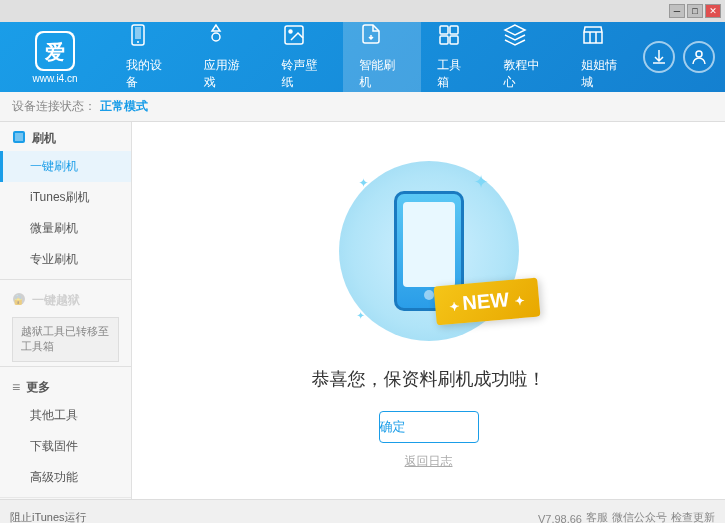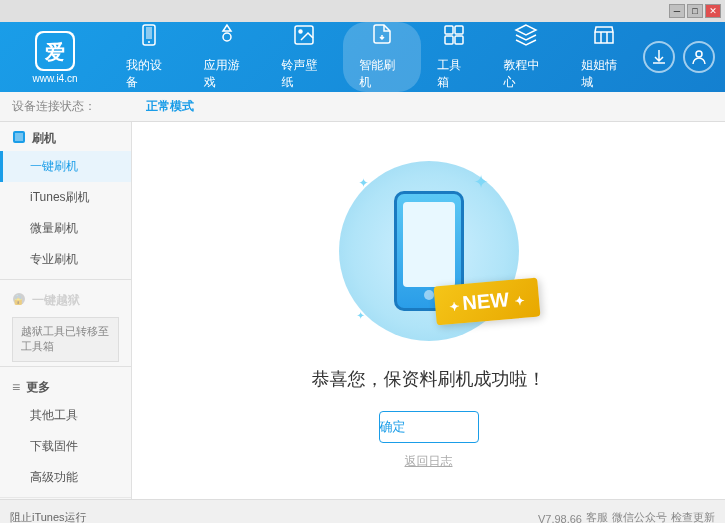--- a/index.html
+++ b/index.html
@@ -61,21 +61,21 @@
       display: flex;
       flex: 1;
       height: 100%;
       align-items: center;
       justify-content: center;
       gap: 0;
     }
     .nav-item {
       display: flex;
       flex-direction: column;
-      align-items: center;
+      align-items: flex-start;
       justify-content: center;
       color: white;
       padding: 0 16px;
       height: 100%;
       cursor: pointer;
       font-size: 12px;
       gap: 4px;
     }
     .nav-item .nav-icon {
       font-size: 22px;
@@ -109,21 +109,20 @@
     
     .status-bar {
       height: 30px;
       background: #f5f5f5;
       border-bottom: 1px solid #ddd;
       display: flex;
       align-items: center;
       padding: 0 12px;
       font-size: 12px;
       color: #555;
-      gap: 46px;
     }
     .status-label { color: #888; }
     .status-value { color: #1a9de8; font-weight: bold; margin-left: 4px; }
 
     
     .sidebar {
       width: 132px;
       background: #f7f7f7;
       border-right: 1px solid #e0e0e0;
       overflow-y: auto;
@@ -352,21 +351,21 @@
     <div class="nav-item">
       <span class="nav-icon">
         <svg width="24" height="24" viewBox="0 0 24 24" fill="none" stroke="white" stroke-width="1.5">
             <rect x="3" y="3" width="18" height="18" rx="2"></rect>
             <circle cx="8.5" cy="8.5" r="1.5" fill="white"></circle>
             <path d="M21 15L16 10L9 17" stroke="white" stroke-width="1.5"></path>
           </svg>
       </span>
       <span>铃声壁纸</span>
     </div>
-    <div class="nav-item active-nav" style="background:rgba(255,255,255,0.2);border-radius:23px;">
+    <div class="nav-item active-nav" style="background:rgba(255,255,255,0.2);">
       <span class="nav-icon">
         <svg width="24" height="24" viewBox="0 0 24 24" fill="none" stroke="white" stroke-width="1.5">
             <path d="M4 4a2 2 0 012-2h8l6 6v10a2 2 0 01-2 2H6a2 2 0 01-2-2V4z"></path>
             <polyline points="14,2 14,8 20,8"></polyline>
             <path d="M12 12v4M10 14l2 2 2-2" stroke="white" stroke-width="1.5"></path>
           </svg>
       </span>
       <span>智能刷机</span>
     </div>
     <div class="nav-item">

